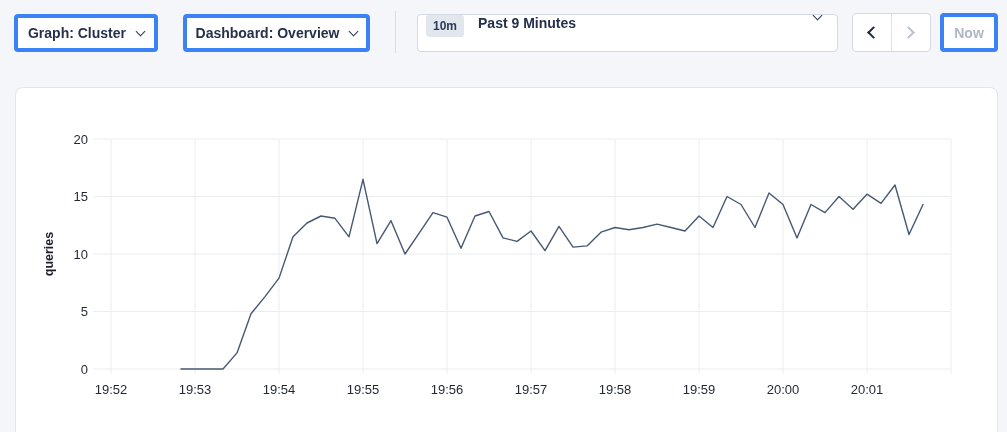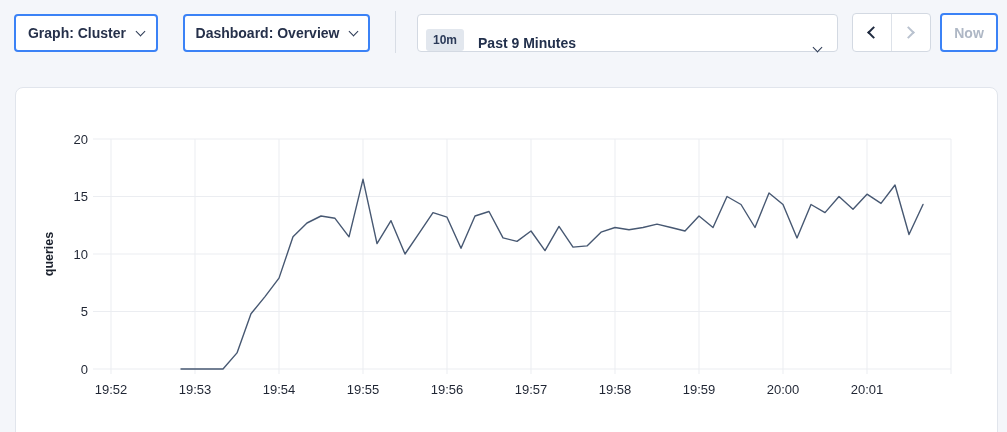--- a/index.html
+++ b/index.html
@@ -8,38 +8,38 @@
     background: #f4f6fa;
     font-family: "Liberation Sans", sans-serif;
     color: #222a3a;
     position: relative;
   }
 
   
   .toolbar { position: absolute; left: 0; top: 0; width: 1007px; height: 68px; }
   .tb-btn {
     position: absolute; top: 14px; height: 38px;
-    background: #ffffff; border: 2px solid #3b82f6; border-radius: 4px;
+    background: #ffffff; border: 4px solid #3b82f6; border-radius: 4px;
     display: flex; align-items: center; justify-content: center;
     font-size: 14px; font-weight: 600; color: #25304a;
     cursor: pointer; white-space: nowrap;
   }
   .dd-graph { left: 14px; width: 144px; }
   .dd-dashboard { left: 183px; width: 187px; }
   .chev-down {
     display: inline-block; width: 7px; height: 7px;
     border-right: 1.7px solid #2c3a55; border-bottom: 1.7px solid #2c3a55;
     transform: rotate(45deg); margin-left: 11px; margin-top: -4px;
   }
   .tb-sep { position: absolute; left: 395px; top: 11px; width: 1px; height: 42px; background: #d8dde5; }
 
   .time-picker {
     position: absolute; left: 417px; top: 14px; width: 421px; height: 38px;
     background: #fff; border: 1px solid #d3d9e2; border-radius: 4px;
-    display: flex; align-items: flex-end; cursor: pointer;
+    display: flex; align-items: flex-start; cursor: pointer;
   }
   .range-badge {
     margin-left: 8px; padding: 4px 7px; border-radius: 3px;
     background: #e2e7ee; font-size: 12px; font-weight: 700; color: #2b3a58;
   }
   .range-label { margin-left: 14px; font-size: 14px; font-weight: 600; color: #22304c; }
   .time-picker .chev-down { position: absolute; right: 16px; margin: 0; margin-top: -3px; }
 
   .arrow-group {
     position: absolute; left: 852px; top: 13px; width: 79px; height: 39px;

